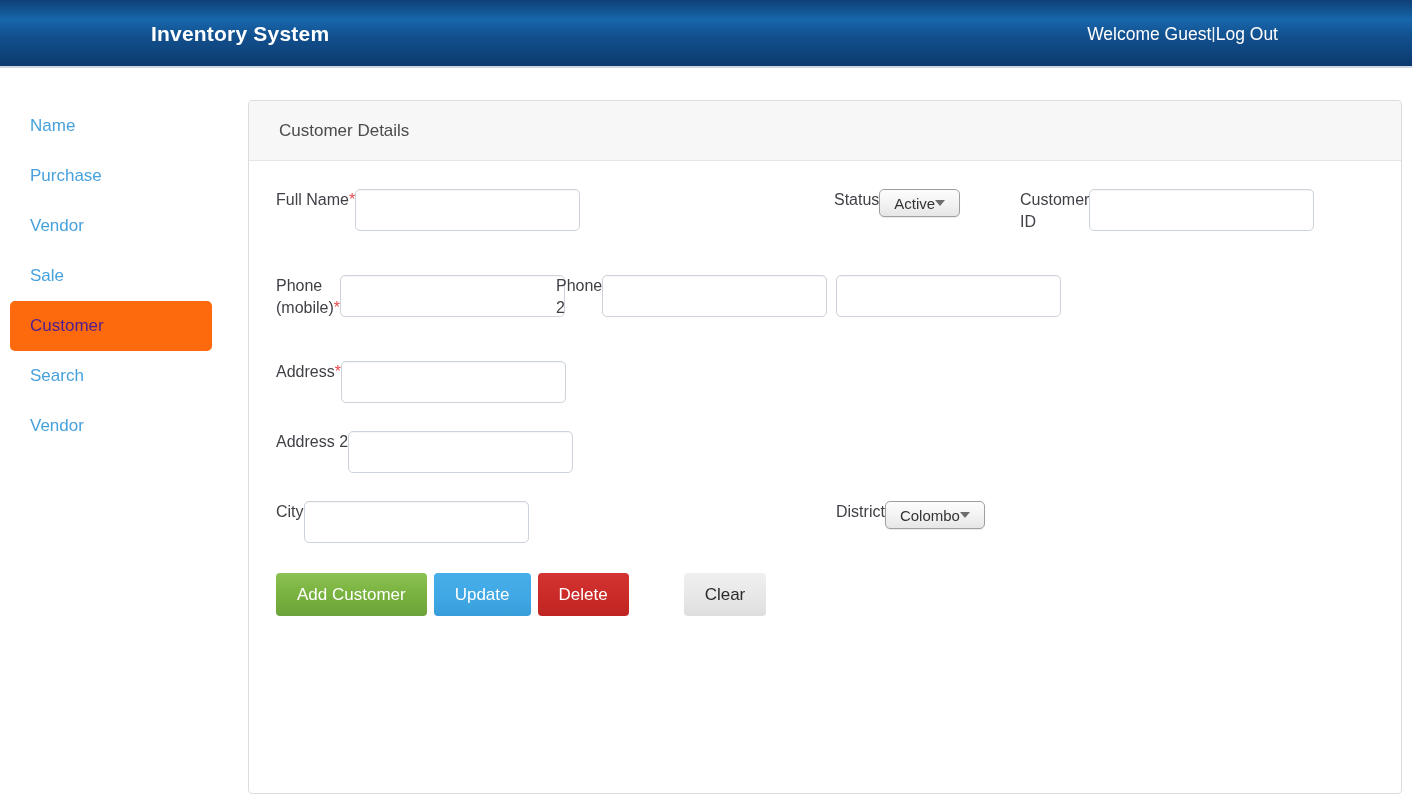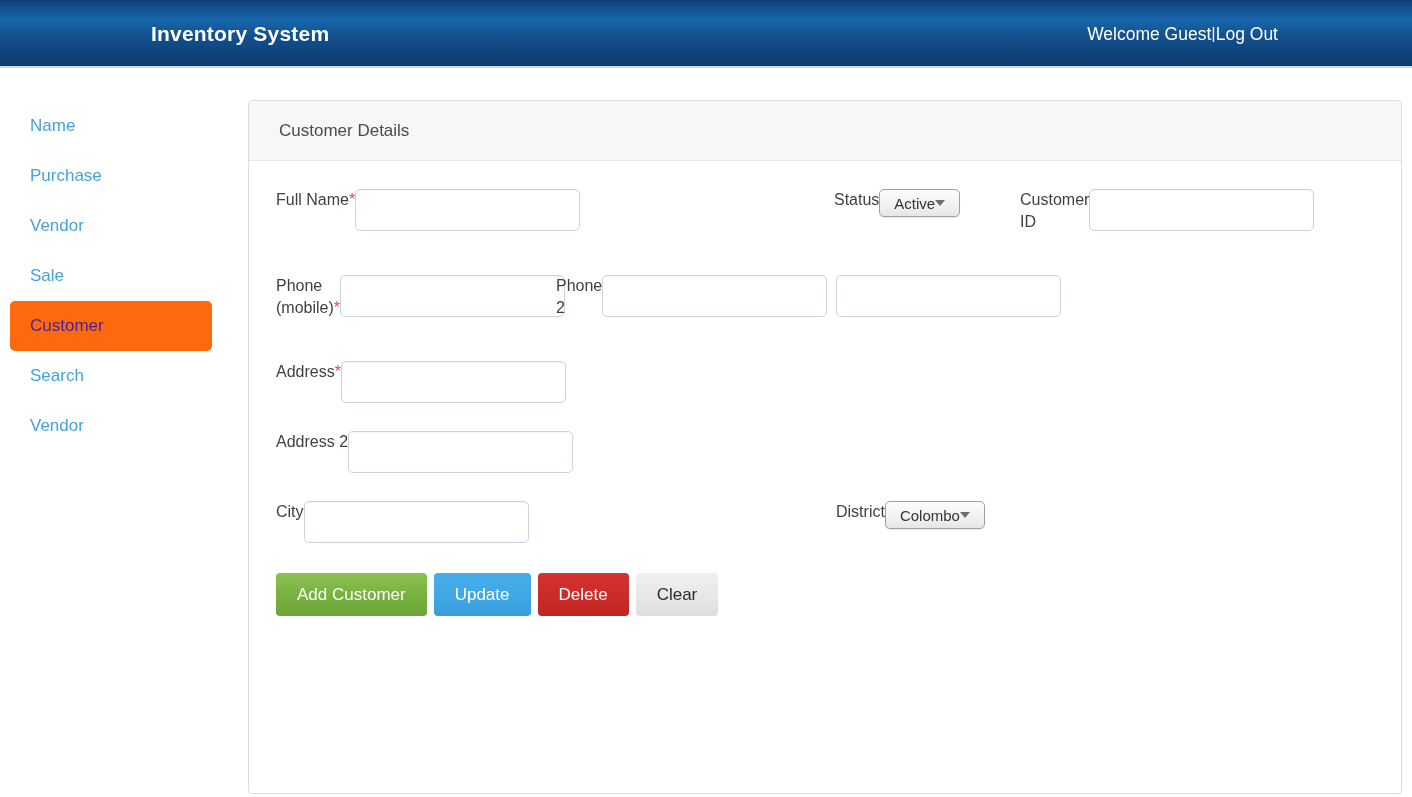--- a/index.html
+++ b/index.html
@@ -88,21 +88,21 @@
   
   .btn-row { display:flex; margin-top:30px; }
   .btn {
     height:43px; border:none; border-radius:4px; margin-right:7px;
     padding:0 21px; font-size:17px; color:#fff; cursor:pointer;
     font-family:Liberation Sans, sans-serif;
   }
   .btn-success { background:linear-gradient(180deg,#8cc153 0%,#79b23f 50%,#6da33a 100%); }
   .btn-info    { background:linear-gradient(180deg,#47aeea 0%,#3fa7e3 60%,#389edb 100%); }
   .btn-danger  { background:linear-gradient(180deg,#d43431 0%,#cb2b28 55%,#bd2522 100%); }
-  .btn-default { background:linear-gradient(180deg,#f0f0f0 0%,#e7e7e7 55%,#dedede 100%); color:#2b2b2b; }
+  .btn-default { background:linear-gradient(180deg,#f0f0f0 0%,#e7e7e7 55%,#dedede 100%); color:#2b2b2b;margin-left:48px; }
 </style>
 </head>
 <body>
 
 <div class="page">
 
   <div class="topbar">
     <div class="topbar-title">Inventory System</div>
     <div class="topbar-right">
       <span>Welcome Guest</span>

